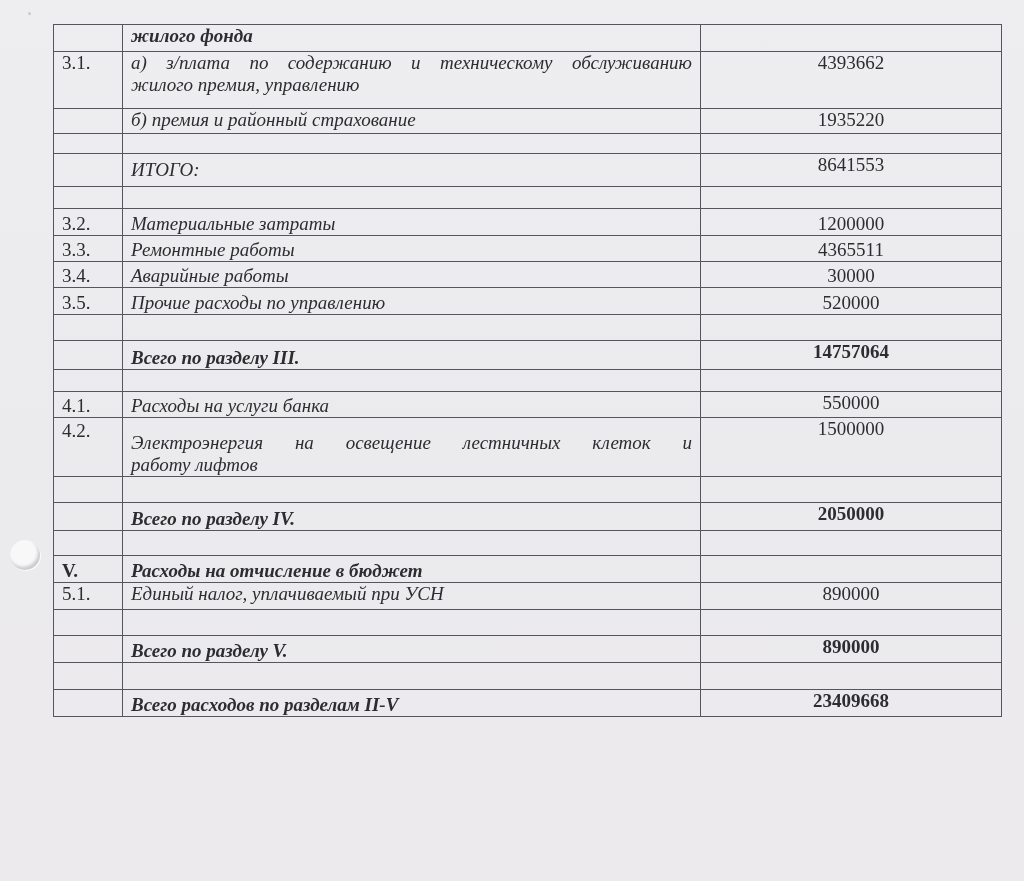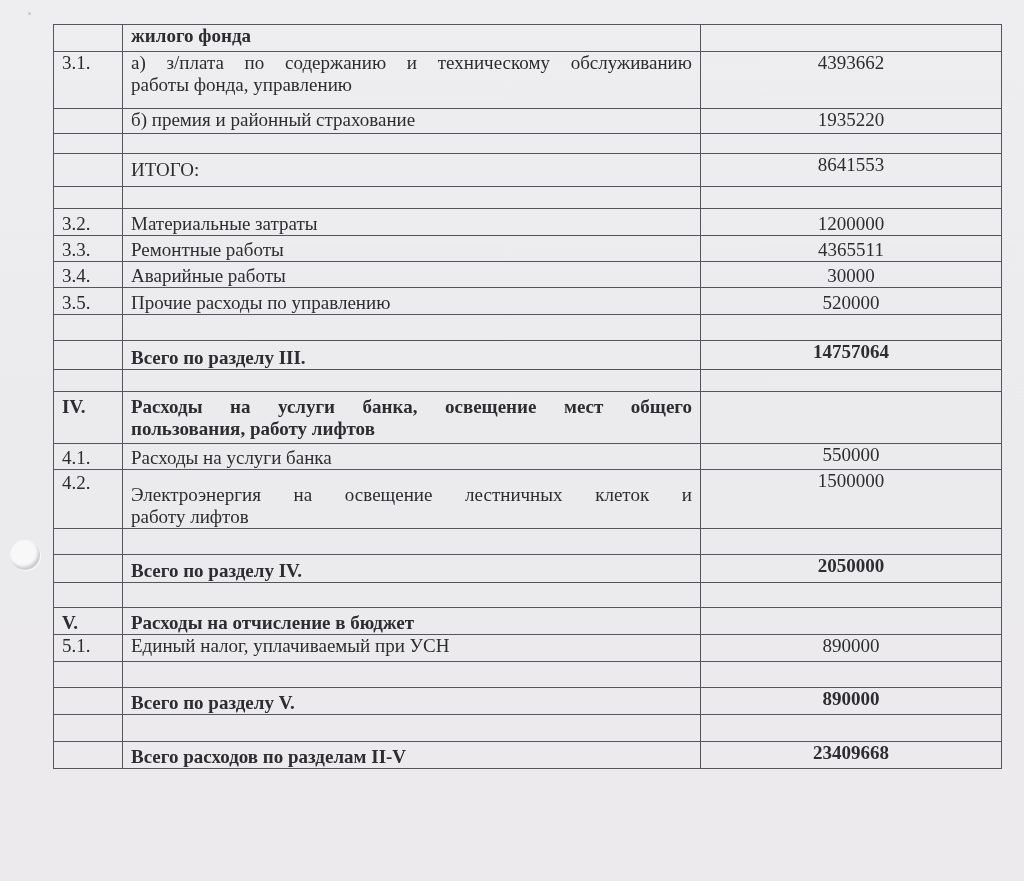--- a/index.html
+++ b/index.html
@@ -52,21 +52,21 @@
       font-size: 19px;
       line-height: 22px;
       vertical-align: top;
       color: #2d2d31;
     }
     col.c-num { width: 69px; }
     col.c-desc { width: 578px; }
     col.c-val { width: 301px; }
     td.num { text-align: left; padding: 0 4px; }
     td.val { text-align: center; }
-    td.desc { text-align: justify; }
+    td.desc { text-align: justify; font-style: italic; }
     td.desc .line { display: block; }
     .bold { font-weight: bold; }
   </style>
 </head>
 <body>
 
 <div class="page">
   <div class="speck"></div>
   <div class="hole"></div>
 
@@ -83,21 +83,21 @@
         <td class="desc bold">
             <span class="line">жилого фонда</span>
           </td>
         <td class="val"></td>
       </tr>
 
       <tr style="height:57px">
         <td class="num">3.1.</td>
         <td class="desc">
           <span class="line" style="text-align-last:justify">а) з/плата по содержанию и техническому обслуживанию</span>
-          <span class="line">работы фонда, управлению</span>
+          <span class="line">жилого премия, управлению</span>
         </td>
         <td class="val">4393662</td>
       </tr>
 
       <tr style="height:25px">
         <td class="num"></td>
         <td class="desc">
             <span class="line">б) премия и районный страхование</span>
           </td>
         <td class="val">1935220</td>
@@ -169,28 +169,20 @@
           </td>
         <td class="val bold">14757064</td>
       </tr>
 
       <tr style="height:22px">
         <td class="num"></td>
         <td class="desc"></td>
         <td class="val"></td>
       </tr>
 
-      <tr style="height:52px">
-        <td class="num bold" style="padding-top:4px">IV.</td>
-        <td class="desc bold" style="padding-top:4px">
-          <span class="line" style="text-align-last:justify">Расходы на услуги банка, освещение мест общего</span>
-          <span class="line">пользования, работу лифтов</span>
-        </td>
-        <td class="val"></td>
-      </tr>
 
       <tr style="height:26px">
         <td class="num" style="vertical-align:bottom">4.1.</td>
         <td class="desc" style="vertical-align:bottom">
             <span class="line">Расходы на услуги банка</span>
           </td>
         <td class="val">550000</td>
       </tr>
 
       <tr style="height:52px">

